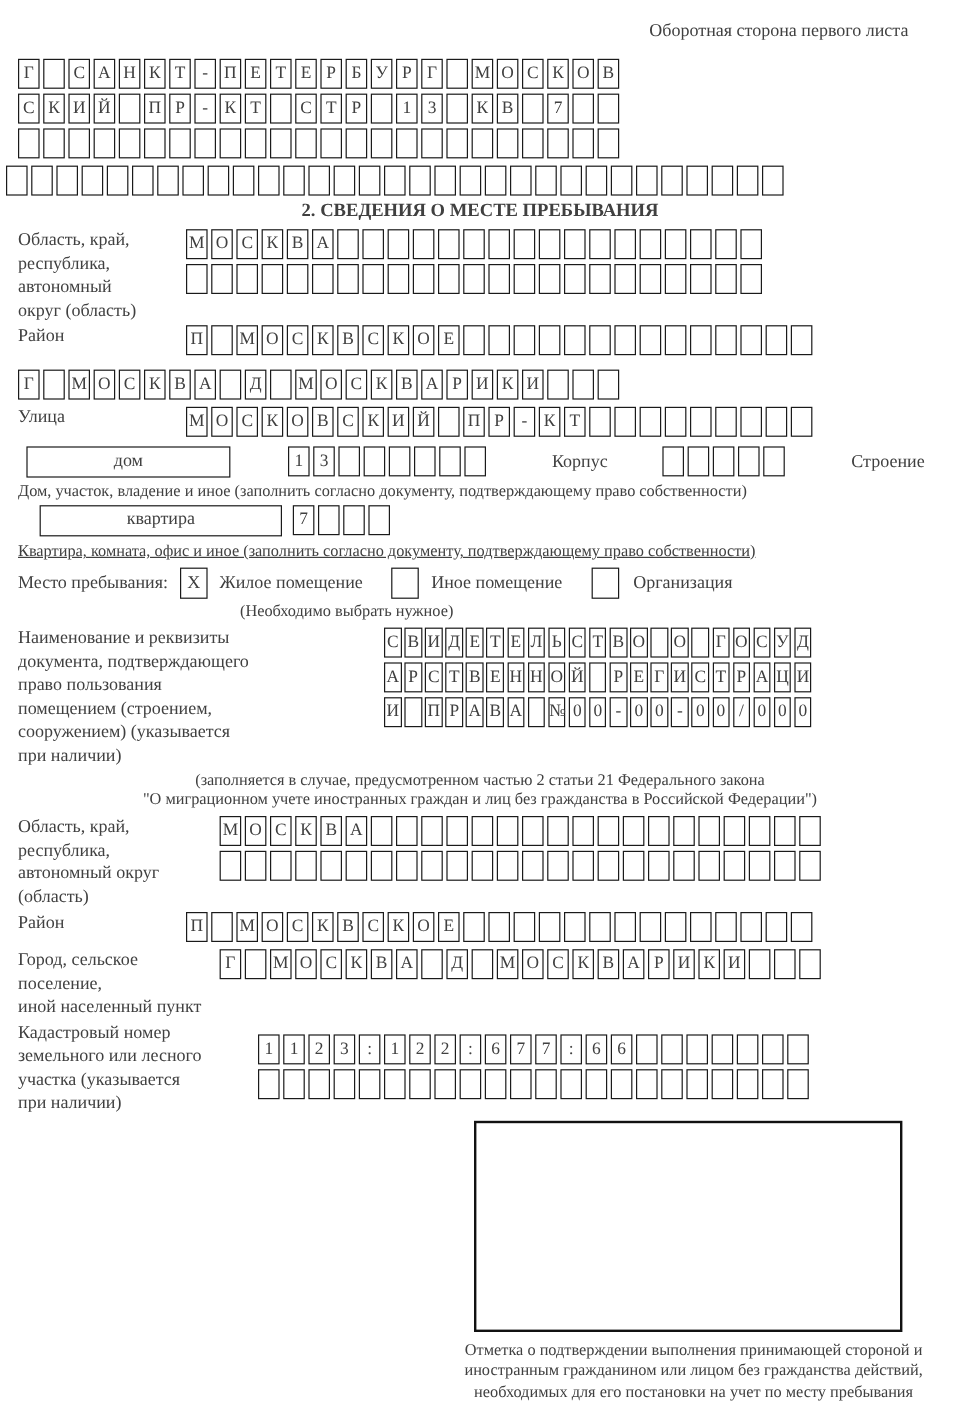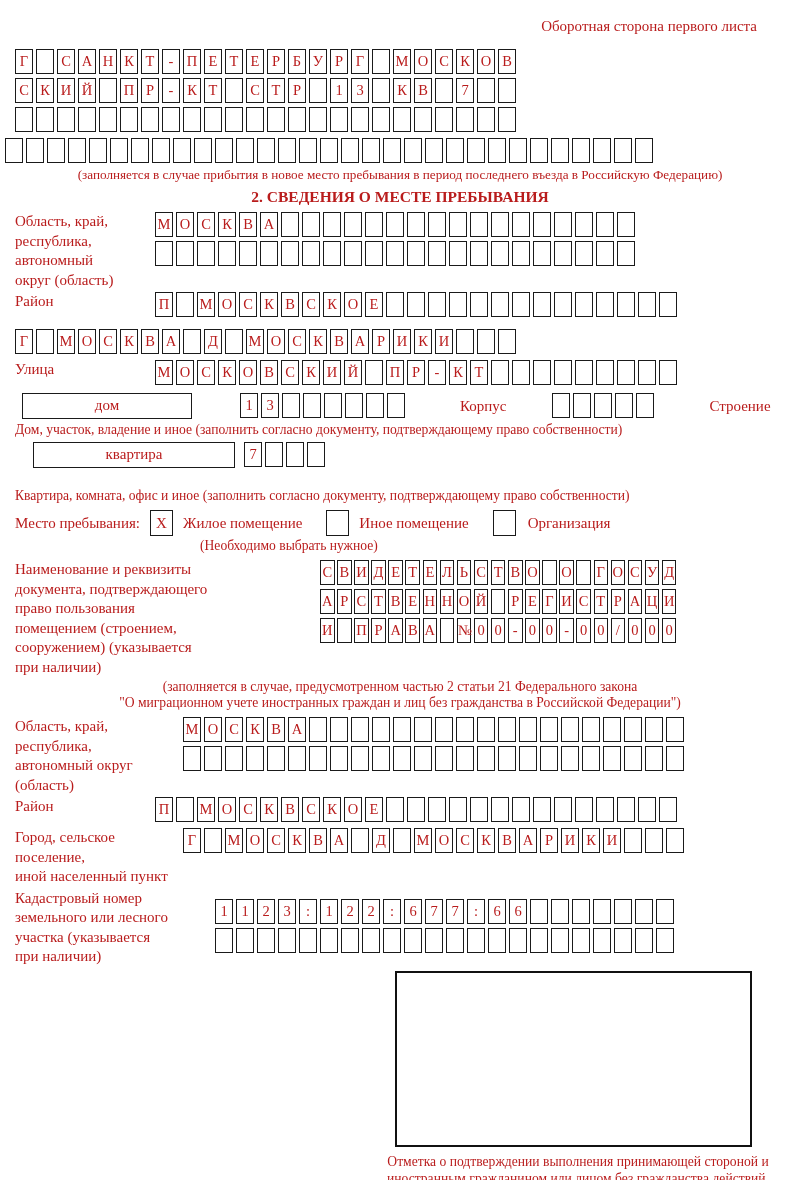--- a/index.html
+++ b/index.html
@@ -1,19 +1,19 @@
 <!DOCTYPE html>
 <html><head>
 <meta charset="utf-8">
 <style>
   * { box-sizing: border-box; }
   html,body { margin:0; padding:0; background:#fff; }
   .page {
     width:800px; height:1180px; position:relative; overflow:hidden;
-    font-family:"Liberation Serif", serif; color:#b91c1c;
+    font-family:"Liberation Serif", serif; color:#404040;
     padding:18px 15px 0 15px; background:#fff;
   }
   .back-note { text-align:right; font-size:15px; padding-right:28px; margin-bottom:14px; }
   .cellrow { display:flex; margin-bottom:4px; }
   .cell {
     flex:0 0 auto; width:18px; height:25px; border:1.6px solid #1a1a1a;
     margin-right:3px; text-align:center; font-size:14.5px; line-height:22px;
     font-family:"Liberation Serif", serif;
   }
   .cell.sm { width:14.5px; margin-right:2.6px; }
@@ -156,21 +156,20 @@
       <span class="cell"></span>
       <span class="cell"></span>
       <span class="cell"></span>
       <span class="cell"></span>
       <span class="cell"></span>
       <span class="cell"></span>
       <span class="cell"></span>
       <span class="cell"></span>
       <span class="cell"></span>
     </div>
-  <div class="caption">(заполняется в случае прибытия в новое место пребывания в период последнего въезда в Российскую Федерацию)</div>
 
   <div class="sec-title">2. СВЕДЕНИЯ О МЕСТЕ ПРЕБЫВАНИЯ</div>
 
   <div class="formrow">
     <div class="rowlabel w140">Область, край,
 республика,
 автономный
 округ (область)</div>
     <div>
       <div class="cellrow">
@@ -349,21 +348,21 @@
 
   <div class="formrow">
     <div class="bigbox" style="width:202px; margin-left:18px;">квартира</div>
     <div class="cellrow" style="margin-left:9px; margin-bottom:0;">
         <span class="cell">7</span>
         <span class="cell"></span>
         <span class="cell"></span>
         <span class="cell"></span>
       </div>
   </div>
-  <div class="caption-left" style="margin-top:20px;">Квартира, комната, офис и иное (заполнить согласно документу, подтверждающему право собственности)</div>
+  <div class="caption-left" style="margin-top:4px;text-decoration:underline;">Квартира, комната, офис и иное (заполнить согласно документу, подтверждающему право собственности)</div>
 
   <div class="mesto-row">
     <span style="margin-right:10px;">Место пребывания:</span>
     <span class="chk">X</span>
     <span style="margin:0 24px 0 10px;">Жилое помещение</span>
     <span class="chk"></span>
     <span style="margin:0 24px 0 10px;">Иное помещение</span>
     <span class="chk"></span>
     <span style="margin-left:12px;">Организация</span>
   </div>

